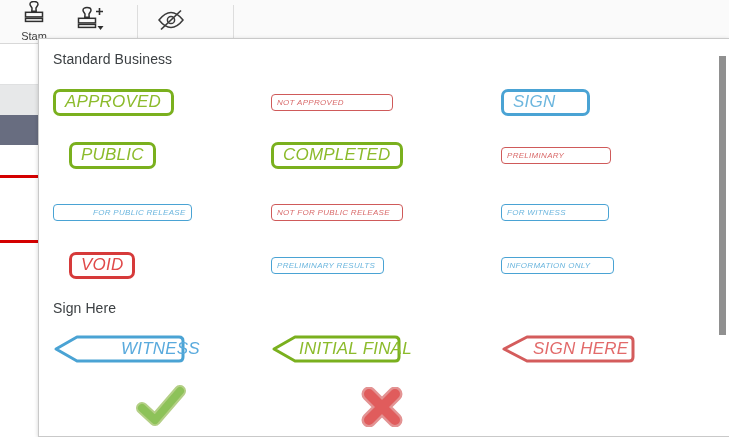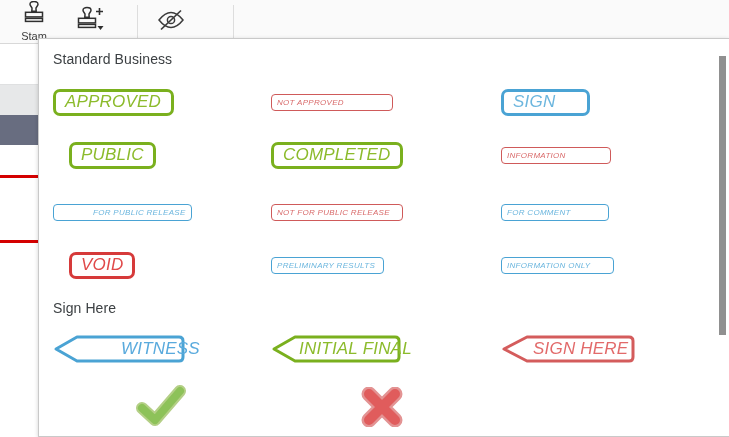--- a/index.html
+++ b/index.html
@@ -280,33 +280,33 @@
   </div>
 
   <div class="stamp-row" style="top:96px;">
     <div class="stamp-cell" style="left:30px;">
       <div class="stamp big c-green" style="min-width:66px;">PUBLIC</div>
     </div>
     <div class="stamp-cell" style="left:232px;">
       <div class="stamp big c-green" style="min-width:128px;">COMPLETED</div>
     </div>
     <div class="stamp-cell" style="left:462px;">
-      <div class="stamp small c-red" style="min-width:110px;">INFORMATION</div>
+      <div class="stamp small c-red" style="min-width:110px;">PRELIMINARY</div>
     </div>
   </div>
 
   <div class="stamp-row" style="top:153px;">
     <div class="stamp-cell" style="left:14px;">
       <div class="stamp small c-blue" style="min-width:127px;padding-left:39px;">FOR PUBLIC RELEASE</div>
     </div>
     <div class="stamp-cell" style="left:232px;">
       <div class="stamp small c-red" style="min-width:132px;">NOT FOR PUBLIC RELEASE</div>
     </div>
     <div class="stamp-cell" style="left:462px;">
-      <div class="stamp small c-blue" style="min-width:108px;">FOR COMMENT</div>
+      <div class="stamp small c-blue" style="min-width:108px;">FOR WITNESS</div>
     </div>
   </div>
 
   <div class="stamp-row" style="top:206px;">
     <div class="stamp-cell" style="left:30px;">
       <div class="stamp big c-red-strong" style="min-width:62px;">VOID</div>
     </div>
     <div class="stamp-cell" style="left:232px;">
       <div class="stamp small c-blue" style="min-width:113px;">PRELIMINARY RESULTS</div>
     </div>

